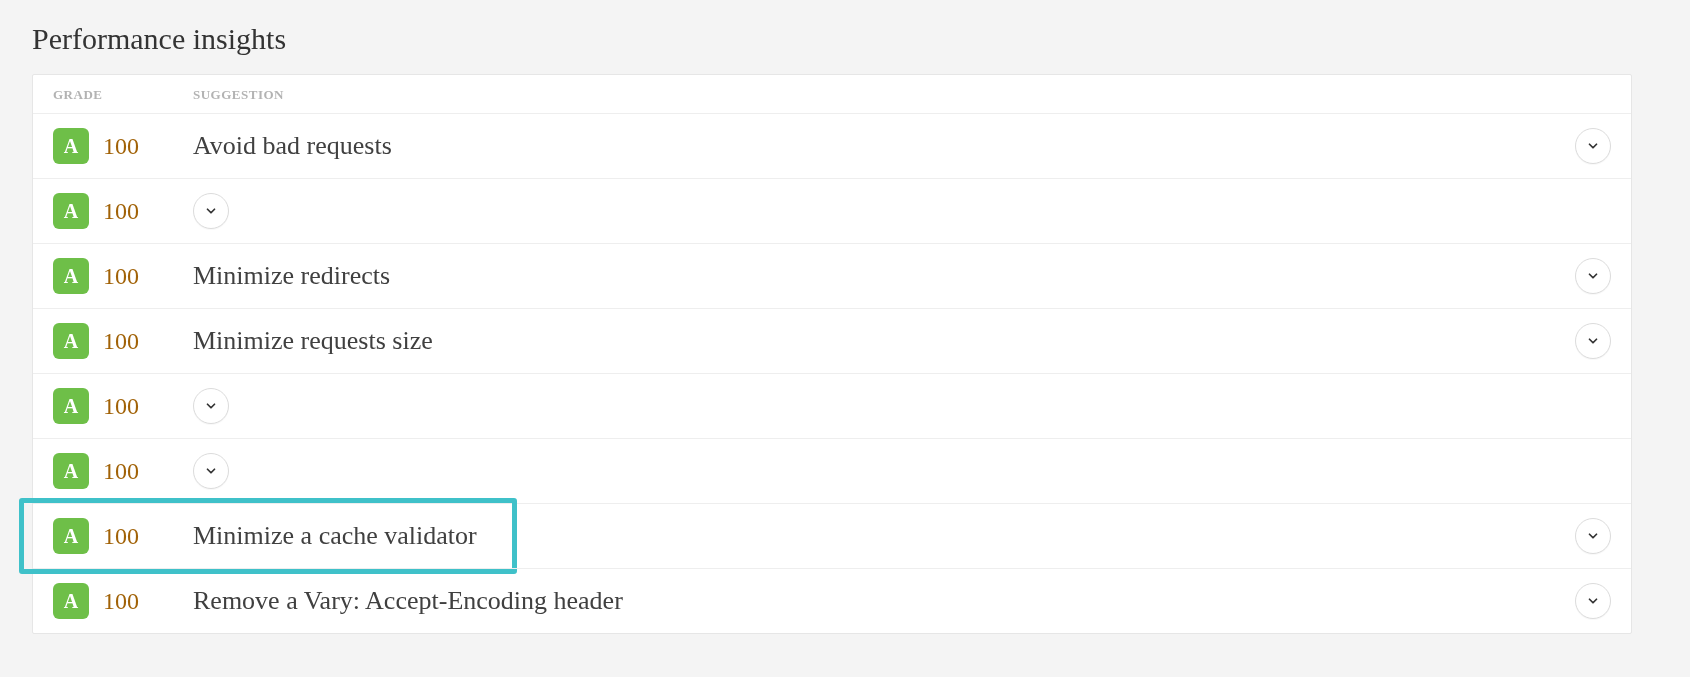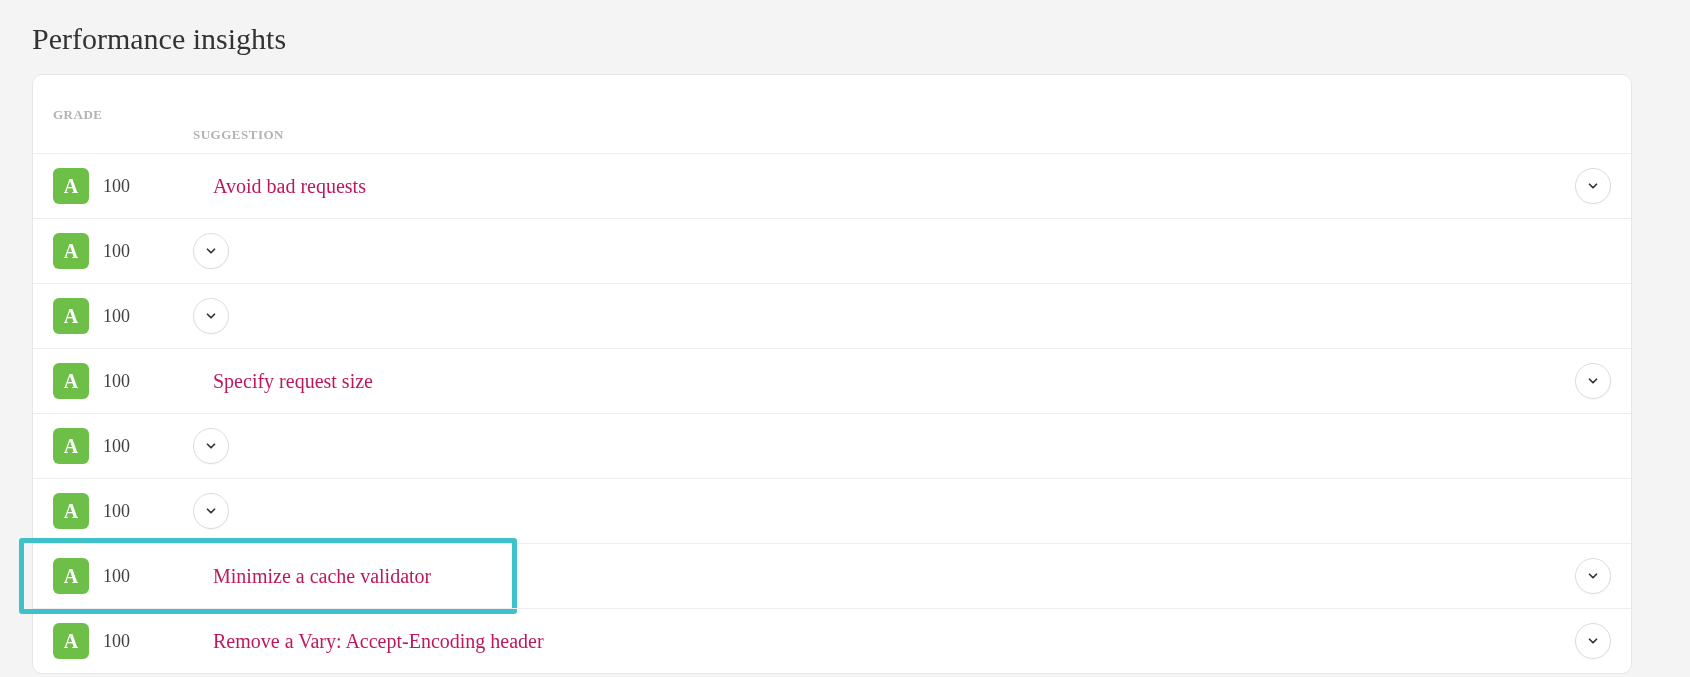--- a/index.html
+++ b/index.html
@@ -17,34 +17,34 @@
   }
   h1.title {
     font-size: 30px;
     font-weight: 400;
     color: #333;
     margin: 8px 0 18px 0;
   }
   .panel {
     background: #fff;
     border: 1px solid #e6e6e6;
-    border-radius: 10px;
+    border-radius: 2px;
   }
   .header-row {
     display: flex;
     align-items: center;
     padding: 12px 20px 10px 20px;
     color: #b3b3b3;
     font-size: 13px;
     font-weight: 700;
     letter-spacing: 0.5px;
     text-transform: uppercase;
   }
   .col-grade-h { width: 140px; }
-  .col-sugg-h  { flex: 1; margin-top: 40px; }
+  .col-sugg-h  { flex: 1; }
   .row {
     position: relative;
     display: flex;
     align-items: center;
     border-top: 1px solid #eeeeee;
     padding: 14px 20px;
     min-height: 62px;
   }
   .grade-cell {
     display: flex;
@@ -58,28 +58,27 @@
     justify-content: center;
     width: 36px;
     height: 36px;
     border-radius: 6px;
     background: #6ebf48;
     color: #fff;
     font-weight: 700;
     font-size: 20px;
   }
   .grade-score {
-    font-size: 18px;
-    color: #404040;
+    font-size: 24px;
+    color: #a16207;
   }
   .suggestion-cell {
     flex: 1;
-    font-size: 20px;
-    color: #be185d;
-    margin-left: 20px;
+    font-size: 26px;
+    color: #404040;
   }
   .expand-btn {
     width: 36px;
     height: 36px;
     border: 1px solid #dcdcdc;
     border-radius: 50%;
     background: #fff;
     display: flex;
     align-items: center;
     justify-content: center;
@@ -134,34 +133,35 @@
                 <polyline points="6 9 12 15 18 9"></polyline>
               </svg>
             </span>
           </div>
         </div>
         <div class="row">
           <div class="grade-cell">
             <div class="grade-badge">A</div>
             <div class="grade-score">100</div>
           </div>
-          <div class="expand-btn">
-            <span>
-              <svg width="14" height="14" viewBox="0 0 24 24" fill="none" stroke="#333" stroke-width="3" stroke-linecap="round" stroke-linejoin="round">
-                <polyline points="6 9 12 15 18 9"></polyline>
-              </svg>
-            </span>
-          </div>
-        </div>
-        <div class="row">
-          <div class="grade-cell">
-            <div class="grade-badge">A</div>
-            <div class="grade-score">100</div>
-          </div>
-          <div class="suggestion-cell">Specify request size</div>
+          <div class="suggestion-cell">Minimize redirects</div>
+          <div class="expand-btn">
+            <span>
+              <svg width="14" height="14" viewBox="0 0 24 24" fill="none" stroke="#333" stroke-width="3" stroke-linecap="round" stroke-linejoin="round">
+                <polyline points="6 9 12 15 18 9"></polyline>
+              </svg>
+            </span>
+          </div>
+        </div>
+        <div class="row">
+          <div class="grade-cell">
+            <div class="grade-badge">A</div>
+            <div class="grade-score">100</div>
+          </div>
+          <div class="suggestion-cell">Minimize requests size</div>
           <div class="expand-btn">
             <span>
               <svg width="14" height="14" viewBox="0 0 24 24" fill="none" stroke="#333" stroke-width="3" stroke-linecap="round" stroke-linejoin="round">
                 <polyline points="6 9 12 15 18 9"></polyline>
               </svg>
             </span>
           </div>
         </div>
         <div class="row">
           <div class="grade-cell">

